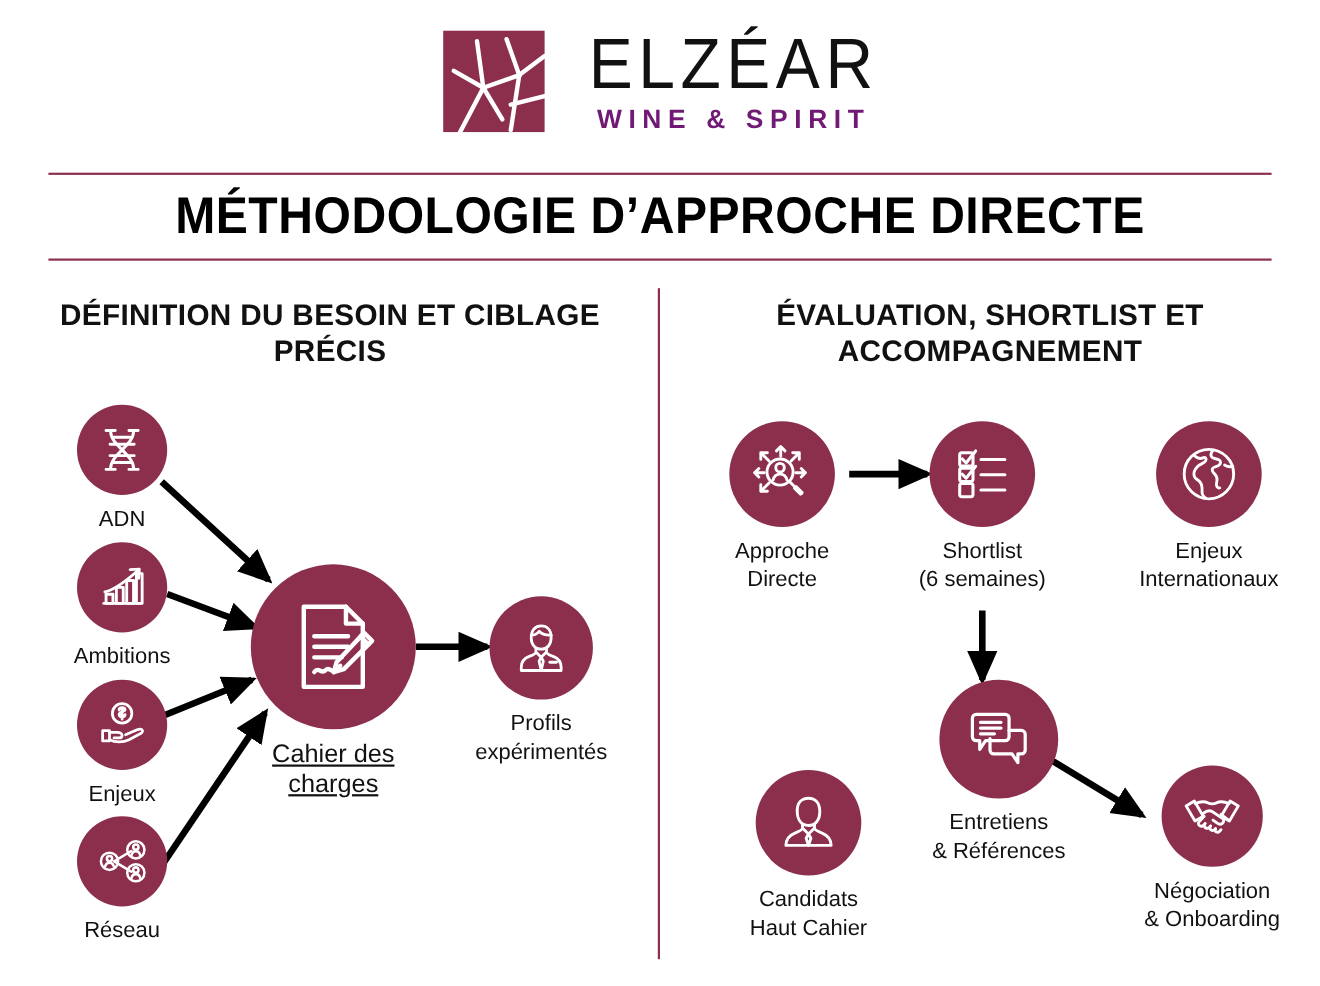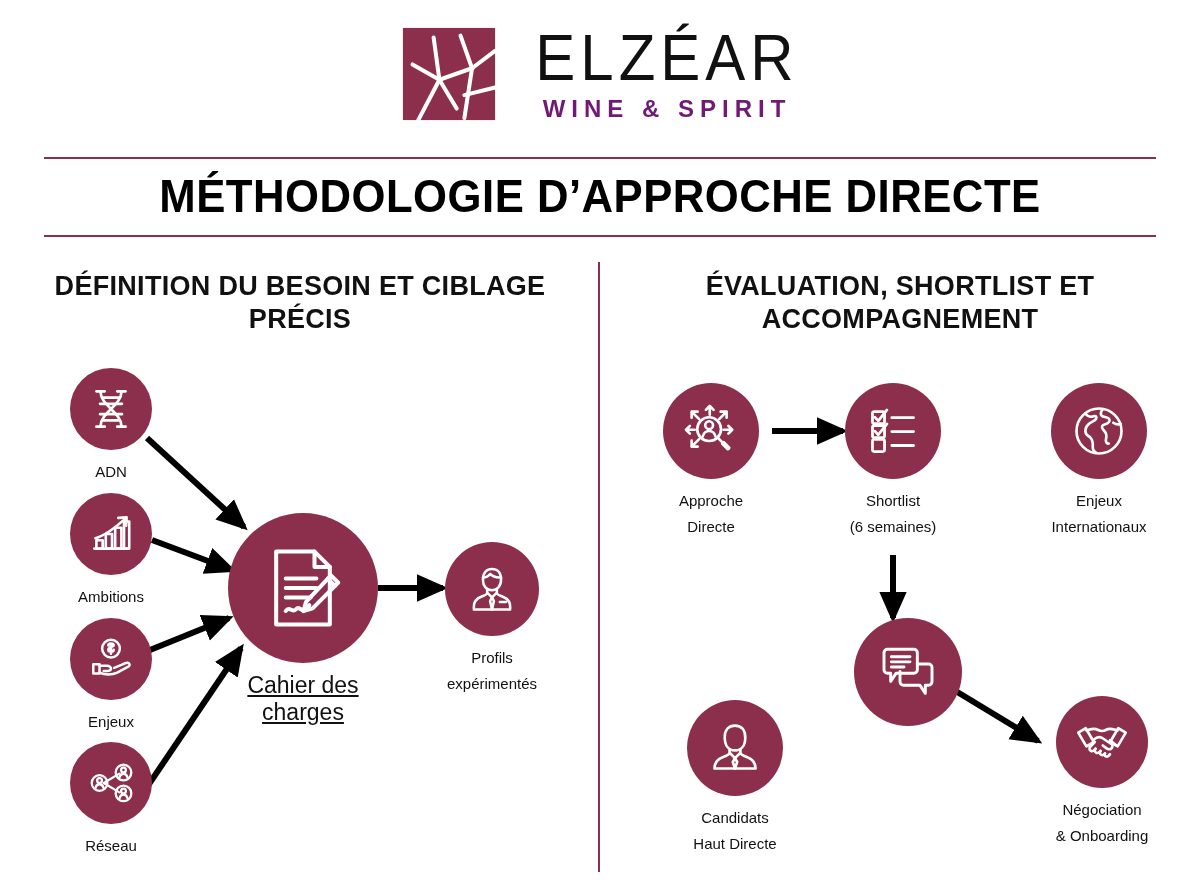--- a/index.html
+++ b/index.html
@@ -60,21 +60,21 @@
   
   .node{position:absolute;display:flex;flex-direction:column;align-items:center;}
   .disc{
     border-radius:50%;
     background:#8c2f4d;
     display:flex;align-items:center;justify-content:center;
     flex:0 0 auto;
   }
   .disc svg{display:block;}
   .node-label{
-    margin-top:9px;text-align:center;font-size:15px;line-height:26px;
+    margin-top:9px;text-align:center;font-size:20px;line-height:26px;
     color:#111111;white-space:pre-line;font-weight:400;
   }
   .node-label.big{font-size:23px;line-height:27px;}
 
   
   .arrows{position:absolute;left:0;top:0;width:1200px;height:896px;pointer-events:none;}
 </style>
 </head>
 <body>
 
@@ -294,35 +294,37 @@
   <div class="node" style="left:828px;top:618px;width:160px;">
     <div class="disc" style="width:108px;height:108px;">
       <svg width="64" height="64" viewBox="0 0 48 48">
         <g stroke="#ffffff" stroke-width="2.2" fill="none" stroke-linecap="round" stroke-linejoin="round">
           <path d="M6,9.5 A2.6,2.6 0 0 1 8.6,7 L28.4,7 A2.6,2.6 0 0 1 31,9.6 L31,22.4 A2.6,2.6 0 0 1 28.4,25 L15,25 L11,31 L11,25 L8.6,25 A2.6,2.6 0 0 1 6,22.4 Z"></path>
           <path d="M11.5,12.5 L25.5,12.5 M11.5,16.4 L25.5,16.4 M11.5,20.3 L21,20.3"></path>
           <path d="M18,23.6 L18,31.4 A2.6,2.6 0 0 0 20.6,34 L33,34 L37,40 L37,34 L39.4,34 A2.6,2.6 0 0 0 42,31.4 L42,20.6 A2.6,2.6 0 0 0 39.4,18 L31,18"></path>
         </g>
       </svg>
     </div>
+    <div class="node-label">Entretiens
+&amp; Références</div>
   </div>
 
   <div class="node" style="left:655px;top:700px;width:160px;">
     <div class="disc" style="width:96px;height:96px;">
       <svg width="58" height="58" viewBox="0 0 48 48">
         <g stroke="#ffffff" stroke-width="2.2" fill="none" stroke-linecap="round" stroke-linejoin="round">
           <path d="M15.5,15 C15.5,9 18.8,5.5 24,5.5 C29.2,5.5 32.5,9 32.5,15.5 C32.5,22 29.2,26 24,26 C18.8,26 15.5,22 15.5,15 Z"></path>
           <path d="M19.5,25.5 L19.5,28 C19.5,29.7 16.8,30.6 13.8,31.7 C10,33.2 7,35.6 7,41 L41,41 C41,35.6 38,33.2 34.2,31.7 C31.2,30.6 28.5,29.7 28.5,28 L28.5,25.5"></path>
           <path d="M20.2,28.6 L24,32.4 L27.8,28.6"></path>
           <path d="M24,32.4 L22.2,35.6 L24,41 L25.8,35.6 Z"></path>
         </g>
       </svg>
     </div>
     <div class="node-label">Candidats
-Haut Directe</div>
+Haut Cahier</div>
   </div>
 
   <div class="node" style="left:1012px;top:696px;width:180px;">
     <div class="disc" style="width:92px;height:92px;">
       <svg width="60" height="60" viewBox="0 0 48 48">
         <g stroke="#ffffff" stroke-width="2.1" fill="none" stroke-linecap="round" stroke-linejoin="round">
           <path d="M5,16.5 L11,13 L17.5,24 L11.5,27.5 Z"></path>
           <path d="M43,16.5 L37,13 L30.5,24 L36.5,27.5 Z"></path>
           <path d="M11.6,14.8 C14.6,13.5 18.4,13 21,14.4 C22.6,15.3 25.5,15.3 27,14.4 C29.4,13 33.2,13.5 36.4,14.8"></path>
           <path d="M30.4,22.6 L35.2,26.4"></path>

